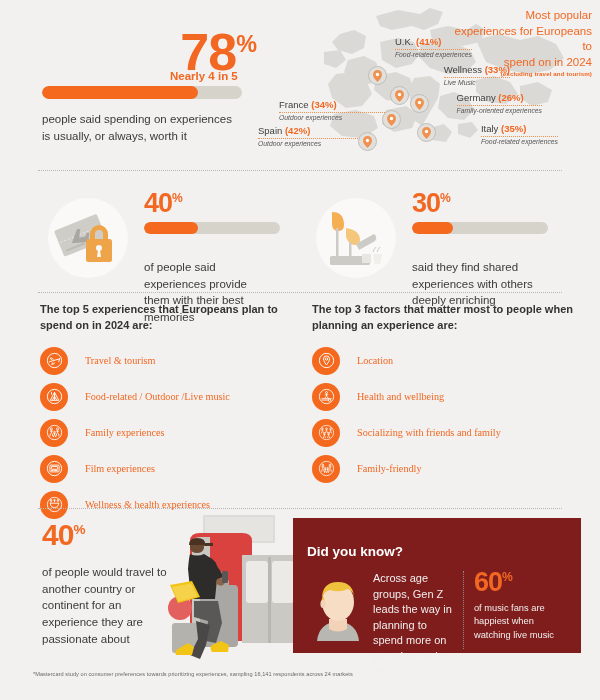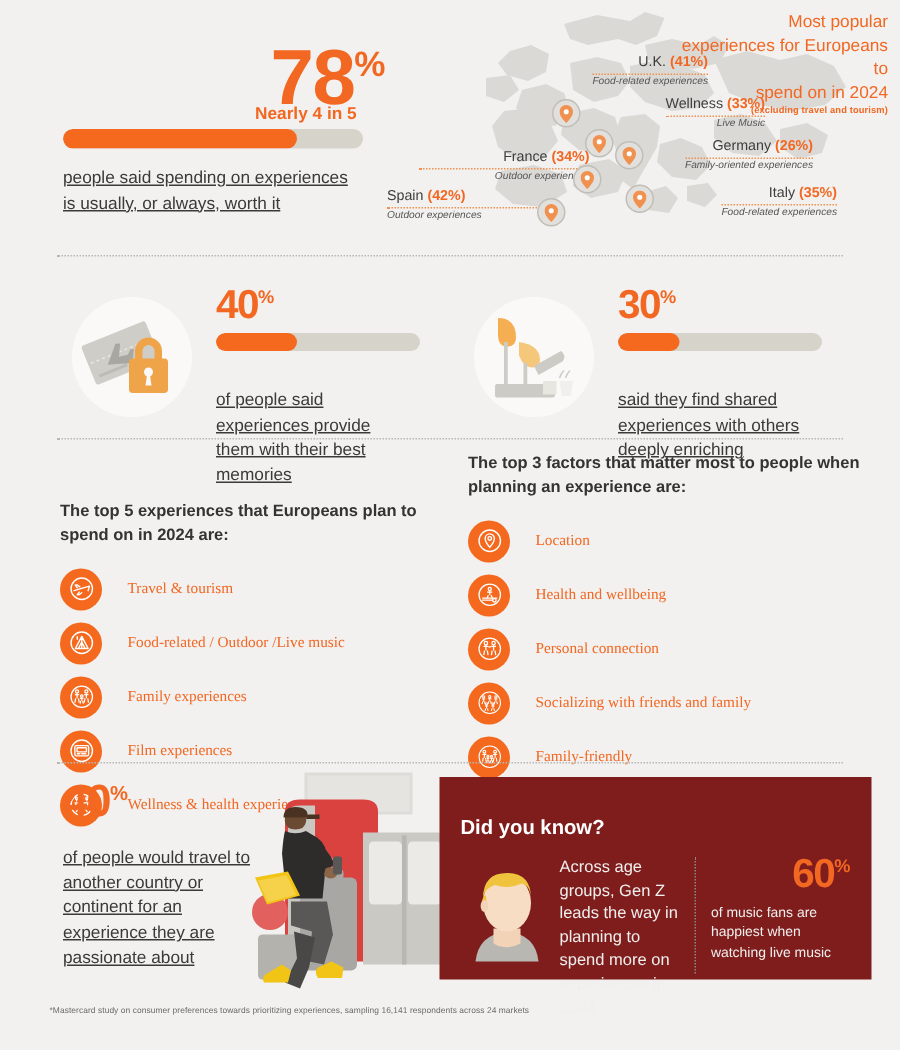--- a/index.html
+++ b/index.html
@@ -38,21 +38,20 @@
   .bar-fill {
     position: absolute; left: 0; top: 0; bottom: 0;
     background: #f4691d;
     border-radius: 7px;
   }
 
   .body-text {
     font-size: 11.5px;
     line-height: 1.45;
     color: #3a3a3a;
-    text-decoration: underline;
   }
 
   
   #hero { position: absolute; left: 42px; top: 26px; width: 215px; }
   #hero .pctrow { font-size: 52px; text-align: right; }
   #hero .nearly {
     position: absolute;
     left: 128px; top: 44px;
     color: #f26722;
     font-size: 11.5px;
@@ -85,21 +84,21 @@
   .cty .line {
     border-top: 1px dotted #f0914f;
     margin: 1.5px 0 1px 0;
   }
   .cty .desc {
     font-size: 6.8px;
     font-style: italic;
     color: #555;
     white-space: nowrap;
   }
-  .cty.r { text-align: right; }
+  .cty.r { }
 
   .pin {
     position: absolute;
     width: 19px; height: 19px;
     border-radius: 50%;
     background: #e2e0dc;
     border: 1px solid #c0beb9;
     display: flex; align-items: center; justify-content: center;
   }
   .pin svg { display:block; }
@@ -161,21 +160,21 @@
   #didyouknow .dyk-text {
     color: #f0efed; font-size: 11px; line-height: 1.42;
     width: 88px; margin-left: 4px; padding-top: 2px;
   }
   #didyouknow .vsep {
     width: 1px; margin: 2px 10px 0 8px;
     border-left: 1px dotted #8b8781;
     height: 78px;
   }
   #didyouknow .dyk-right { width: 100px; }
-  #didyouknow .dyk-right .pctrow { font-size: 27px; text-align: right; }
+  #didyouknow .dyk-right .pctrow { font-size: 27px; }
   #didyouknow .dyk-right .sub {
     color: #f0efed; font-size: 9.3px; line-height: 1.45; margin-top: 6px;
   }
 
   #footnote {
     position: absolute; left: 33px; top: 671px;
     font-size: 5.6px; color: #6a6a6a;
     letter-spacing: .05px;
   }
 </style>
@@ -343,21 +342,21 @@
       <div class="big-pct pctrow"><span>30</span><span class="sym">%</span></div>
       <div class="bar-track">
         <div class="bar-fill" id="shr-fill" style="width: 30%;"></div>
       </div>
       <div class="body-text caption">said they find shared experiences with others deeply enriching</div>
     </div>
   </div>
 
   <div class="dotted-sep" style="top:292px;"></div>
 
-  <div style="position:absolute; left:40px; top:302px; width:250px;margin-top:32px;">
+  <div style="position:absolute; left:40px; top:302px; width:250px;">
     <div class="listhead">The top 5 experiences that Europeans plan to spend on in 2024 are:</div>
 
     <div style="margin-top:12px;">
       <div class="litem">
         <span class="ibadge">
           <svg width="17" height="17" viewBox="0 0 20 20" fill="none" stroke="#fff" stroke-width="1.1">
             <circle cx="10" cy="10" r="8.4"></circle>
             <path d="M4 11.5 l12-3.5 M16 8 l-1 3.5 M6.5 9.2 l-1.5-2 1.2-.3 2.3 1.6 M8 12.6 l-1.4 2 1.2 .1 2.2-1.6" stroke-linecap="round"></path>
           </svg>
         </span>
@@ -440,33 +439,20 @@
             <circle cx="10" cy="10" r="8.4"></circle>
             <circle cx="10" cy="5.4" r="1.2"></circle>
             <path d="M10 6.8 v3.4 M8 8 h4 M8.9 10.2 l-.9 2.4 M11.1 10.2 l.9 2.4"></path>
             <path d="M4.4 12.6 h11.2 M4.4 14.2 h8" stroke-linecap="round"></path>
             <circle cx="13.6" cy="14.4" r="1.4"></circle>
           </svg>
         </span>
         <span class="ilabel">Health and wellbeing</span>
       </div>
 
-      <div class="litem">
-        <span class="ibadge">
-          <svg width="17" height="17" viewBox="0 0 20 20" fill="none" stroke="#fff" stroke-width="1">
-            <circle cx="10" cy="10" r="8.4"></circle>
-            <circle cx="7" cy="5.6" r="1.3"></circle>
-              <path d="M7 7 v4.4 M5.1 8.2 h3.8 M5.9 11.4 l-.6 3.6 M8.1 11.4 l.6 3.6"></path>
-            <circle cx="13" cy="5.6" r="1.3"></circle>
-              <path d="M13 7 v4.4 M11.1 8.2 h3.8 M11.9 11.4 l-.6 3.6 M14.1 11.4 l.6 3.6"></path>
-            <path d="M8.9 8.6 h2.2"></path>
-          </svg>
-        </span>
-        <span class="ilabel">Personal connection</span>
-      </div>
 
       <div class="litem">
         <span class="ibadge">
           <svg width="17" height="17" viewBox="0 0 20 20" fill="none" stroke="#fff" stroke-width=".85">
             <circle cx="10" cy="10" r="8.4"></circle>
             <g>
               <circle cx="5.2" cy="5.4" r=".85"></circle>
                 <path d="M5.2 6.4 v2.6 M3.9 7.1 h2.6 M4.5 9 l-.5 2 M5.9 9 l.5 2"></path>
               <circle cx="10" cy="5.2" r=".85"></circle>
                 <path d="M10 6.2 v2.6 M8.7 6.9 h2.6 M9.3 8.8 l-.5 2 M10.7 8.8 l.5 2"></path>

